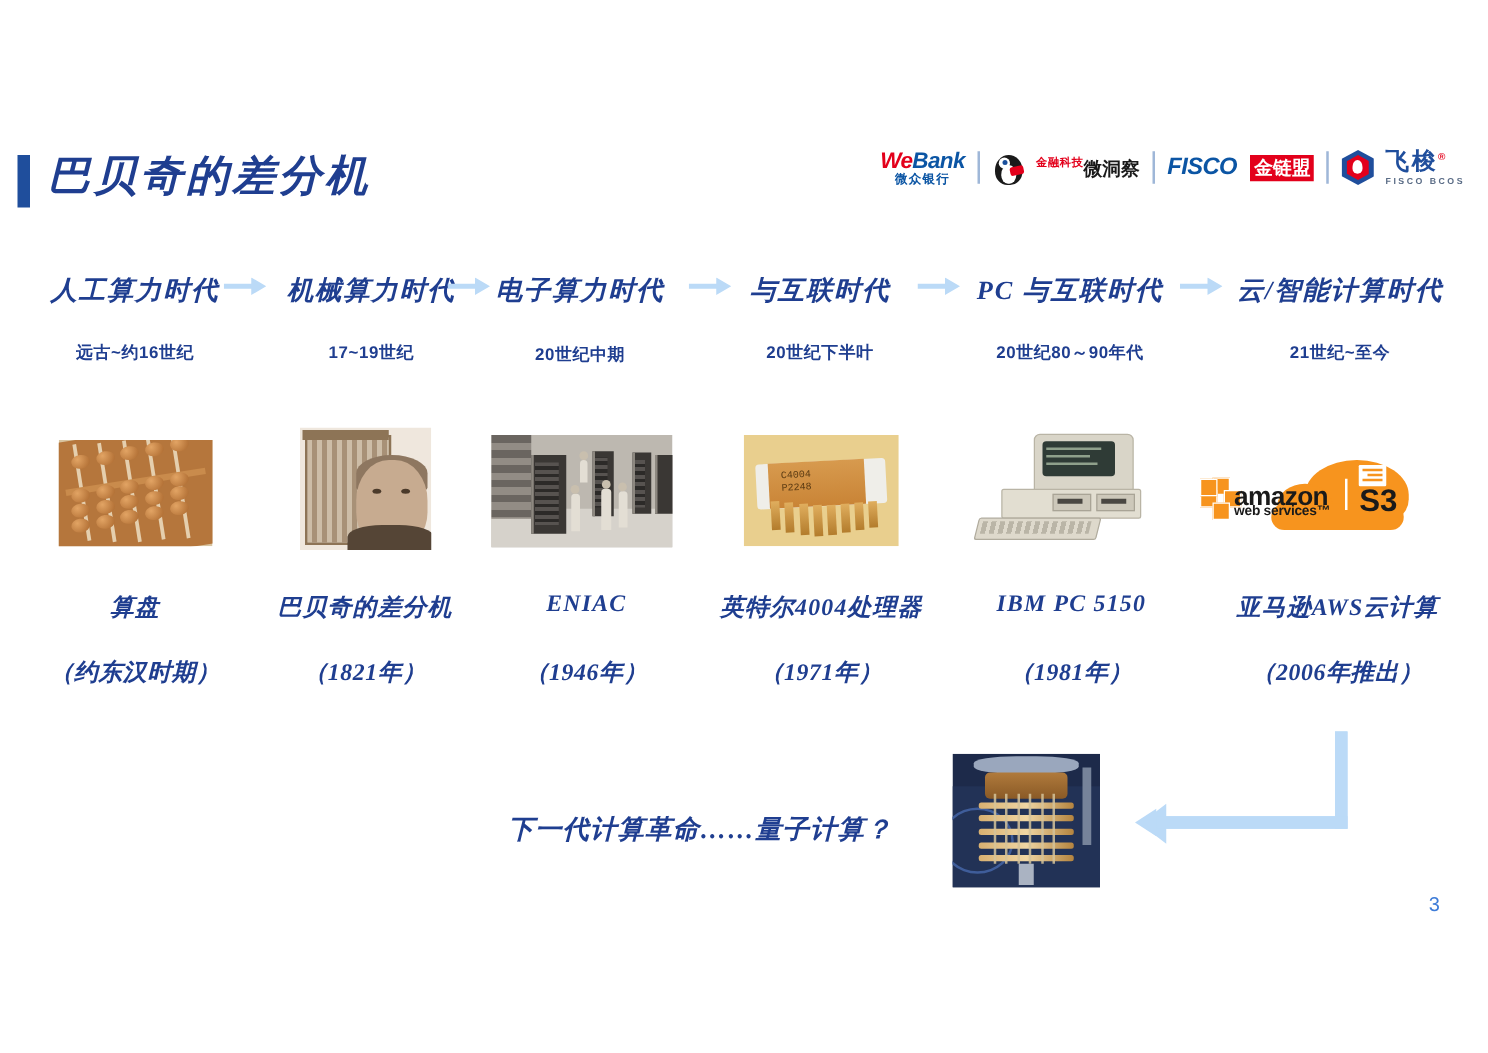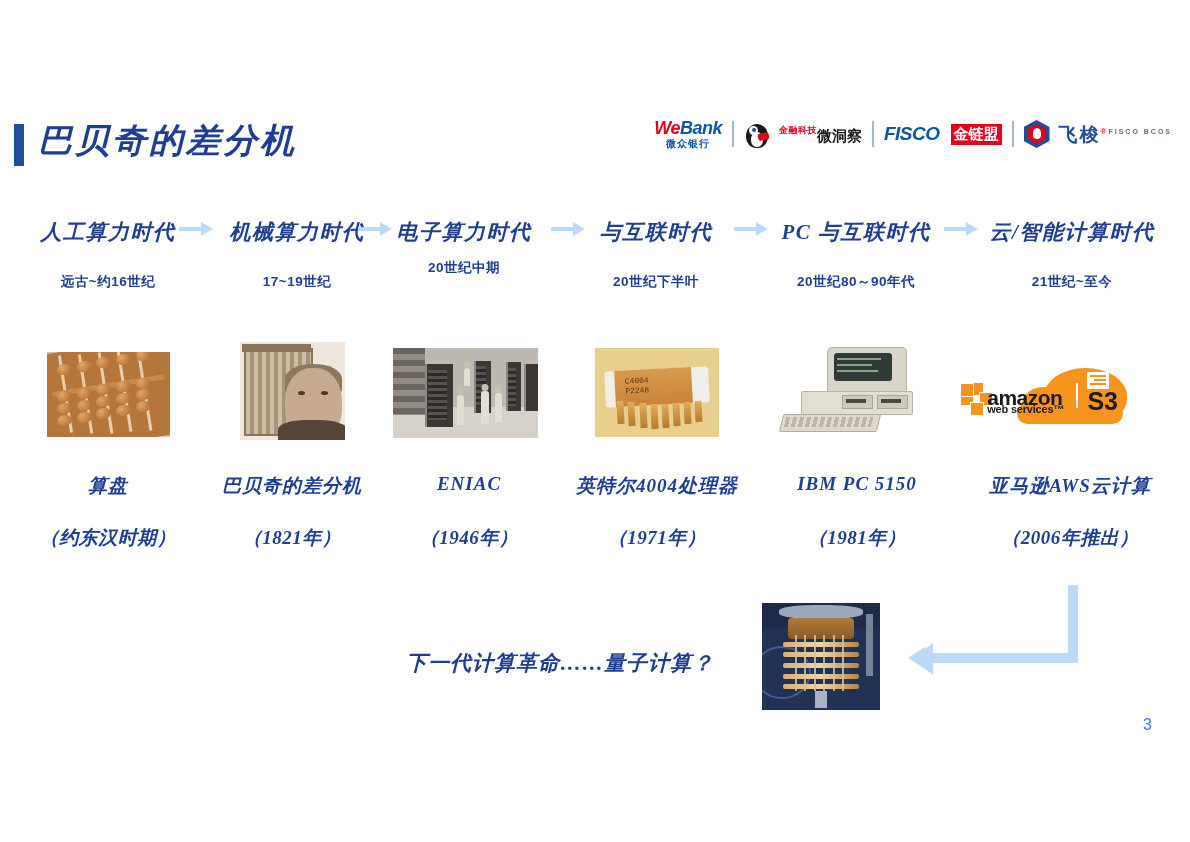--- a/index.html
+++ b/index.html
@@ -108,21 +108,21 @@
   }
   .bcos-hex .inner {
     position: absolute; left: 4px; top: 4px; right: 4px; bottom: 4px;
     background: #E3001B;
     clip-path: polygon(50% 0%, 100% 25%, 100% 75%, 50% 100%, 0% 75%, 0% 25%);
   }
   .bcos-hex .mark {
     position: absolute; left: 9px; top: 8px; width: 8px; height: 11px;
     background: #ffffff; border-radius: 50% 50% 4px 4px;
   }
-  .bcos-wrap { display: flex; flex-direction: row; line-height: 1; }
+  .bcos-wrap { display: flex; flex-direction: column; line-height: 1; }
   .bcos-cn { font-size: 19px; font-weight: bold; color: #1F4E9C; letter-spacing: 2px; position: relative; }
   .bcos-cn .reg { font-size: 8px; color: #E3001B; vertical-align: super; }
   .bcos-en { font-size: 7px; font-weight: bold; color: #5a6c86; letter-spacing: 2px; margin-top: 3px; }
 
   
   .era-title {
     position: absolute;
     font-family: "Liberation Serif", serif;
     font-style: italic;
     font-weight: bold;
@@ -461,21 +461,21 @@
 
 <div class="era-title" style="left:108px; top:218px;">人工算力时代</div>
 <div class="era-title" style="left:297px; top:218px;">机械算力时代</div>
 <div class="era-title" style="left:464px; top:218px;">电子算力时代</div>
 <div class="era-title" style="left:656px; top:218px;">与互联时代</div>
 <div class="era-title" style="left:856px; top:218px;">PC 与互联时代</div>
 <div class="era-title" style="left:1072px; top:218px;">云/智能计算时代</div>
 
 <div class="era-date" style="left:108px; top:273px;">远古~约16世纪</div>
 <div class="era-date" style="left:297px; top:273px;">17~19世纪</div>
-<div class="era-date" style="left:464px; top:259px;">20世纪中期</div>
+<div class="era-date" style="left:464px; top:275px;">20世纪中期</div>
 <div class="era-date" style="left:656px; top:273px;">20世纪下半叶</div>
 <div class="era-date" style="left:856px; top:273px;">20世纪80～90年代</div>
 <div class="era-date" style="left:1072px; top:273px;">21世纪~至今</div>
 
 <svg class="era-arrow" style="left:196px;" viewBox="0 0 34 14">
     <path d="M0 5 H22 V0 L34 7 L22 14 V9 H0 Z" fill="#BBDAF7"></path>
   </svg>
 <svg class="era-arrow" style="left:375px;" viewBox="0 0 34 14">
     <path d="M0 5 H22 V0 L34 7 L22 14 V9 H0 Z" fill="#BBDAF7"></path>
   </svg>

